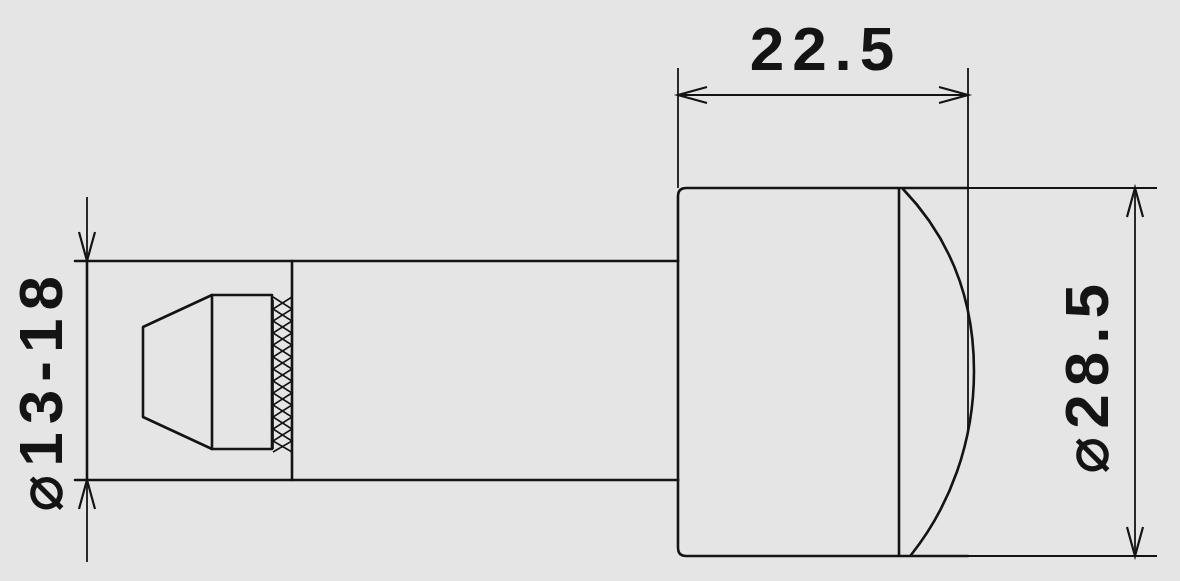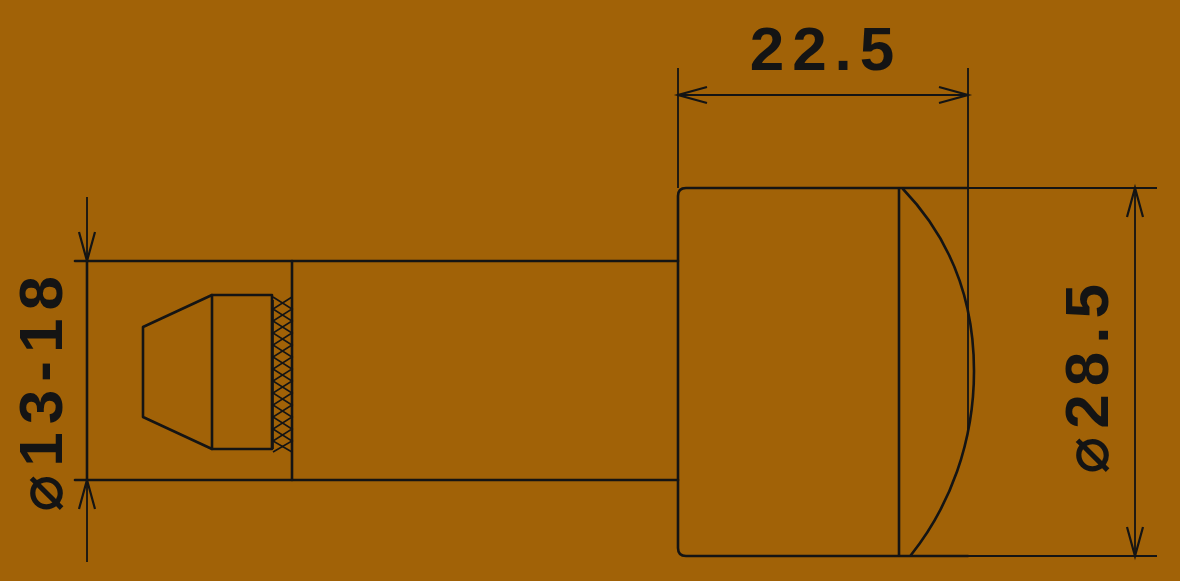--- a/index.html
+++ b/index.html
@@ -4,21 +4,21 @@
 <style>
   html, body {
     margin: 0;
     padding: 0;
     background: #ffffff;
   }
   .drawing-canvas {
     position: relative;
     width: 1180px;
     height: 581px;
-    background: #a16207;
+    background: #e5e5e5;
     overflow: hidden;
   }
   svg { display: block; }
   .part-line {
     fill: none;
     stroke: #141414;
     stroke-width: 2.6;
     stroke-linecap: round;
     stroke-linejoin: round;
   }

